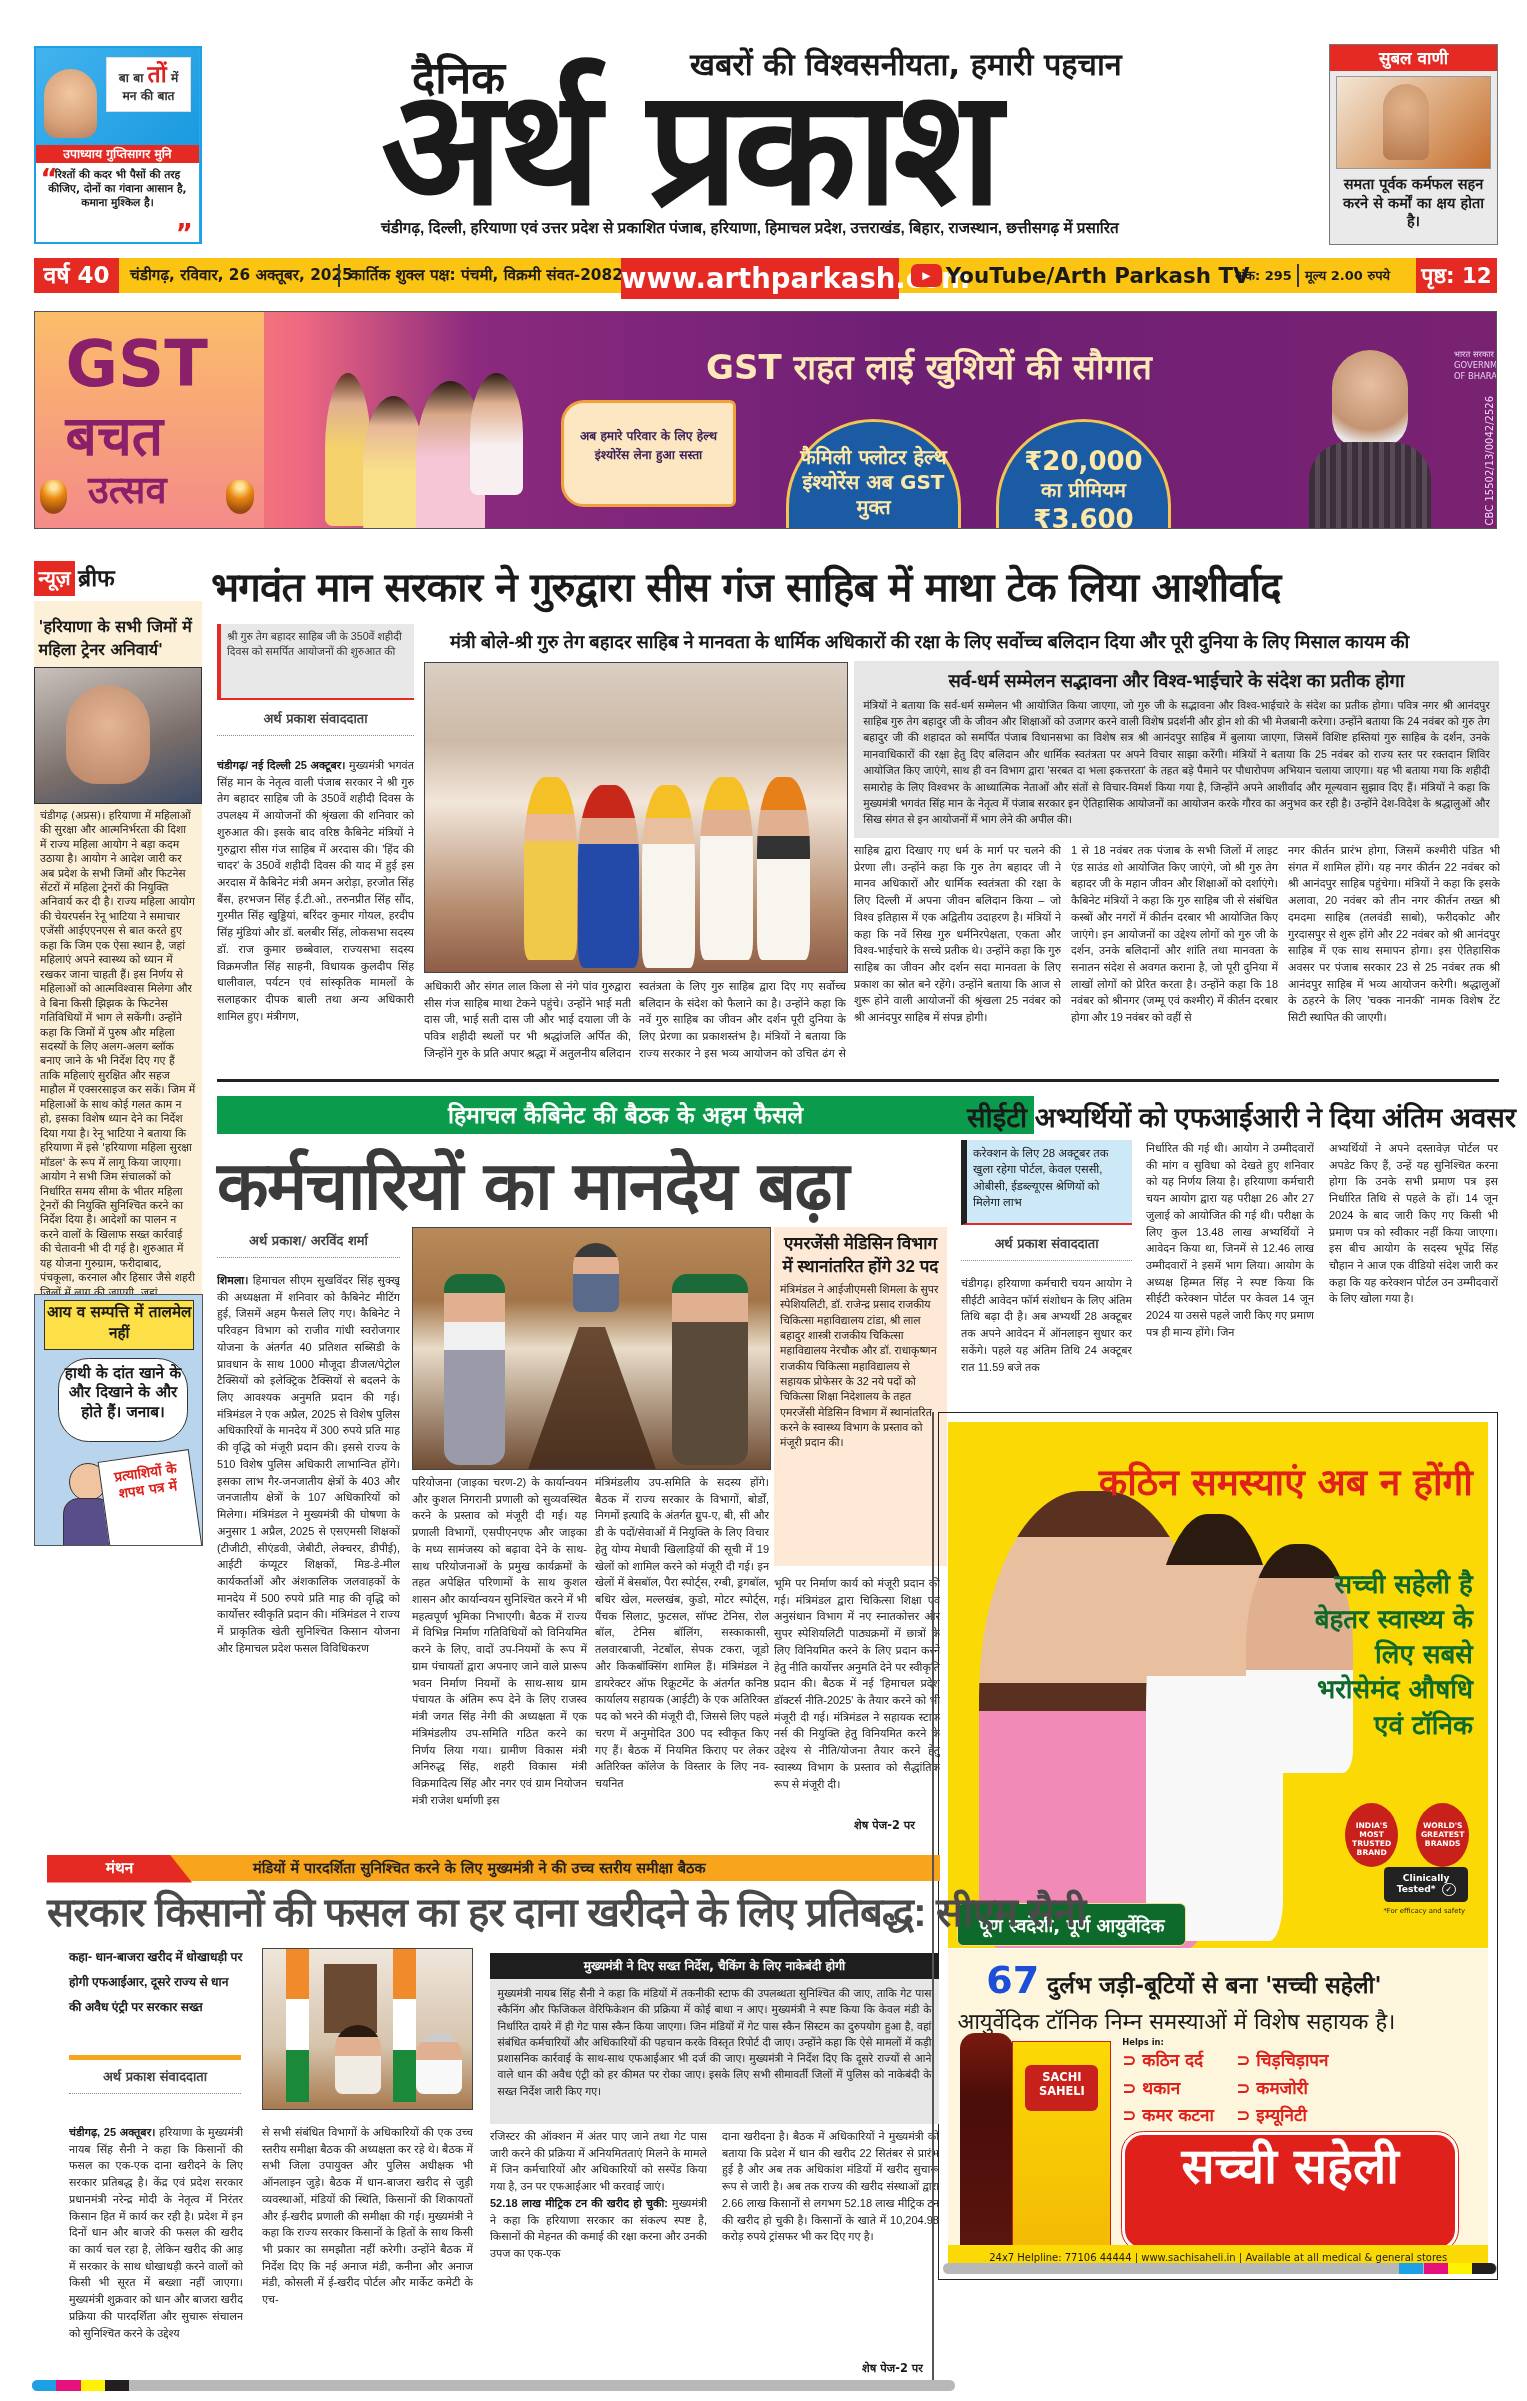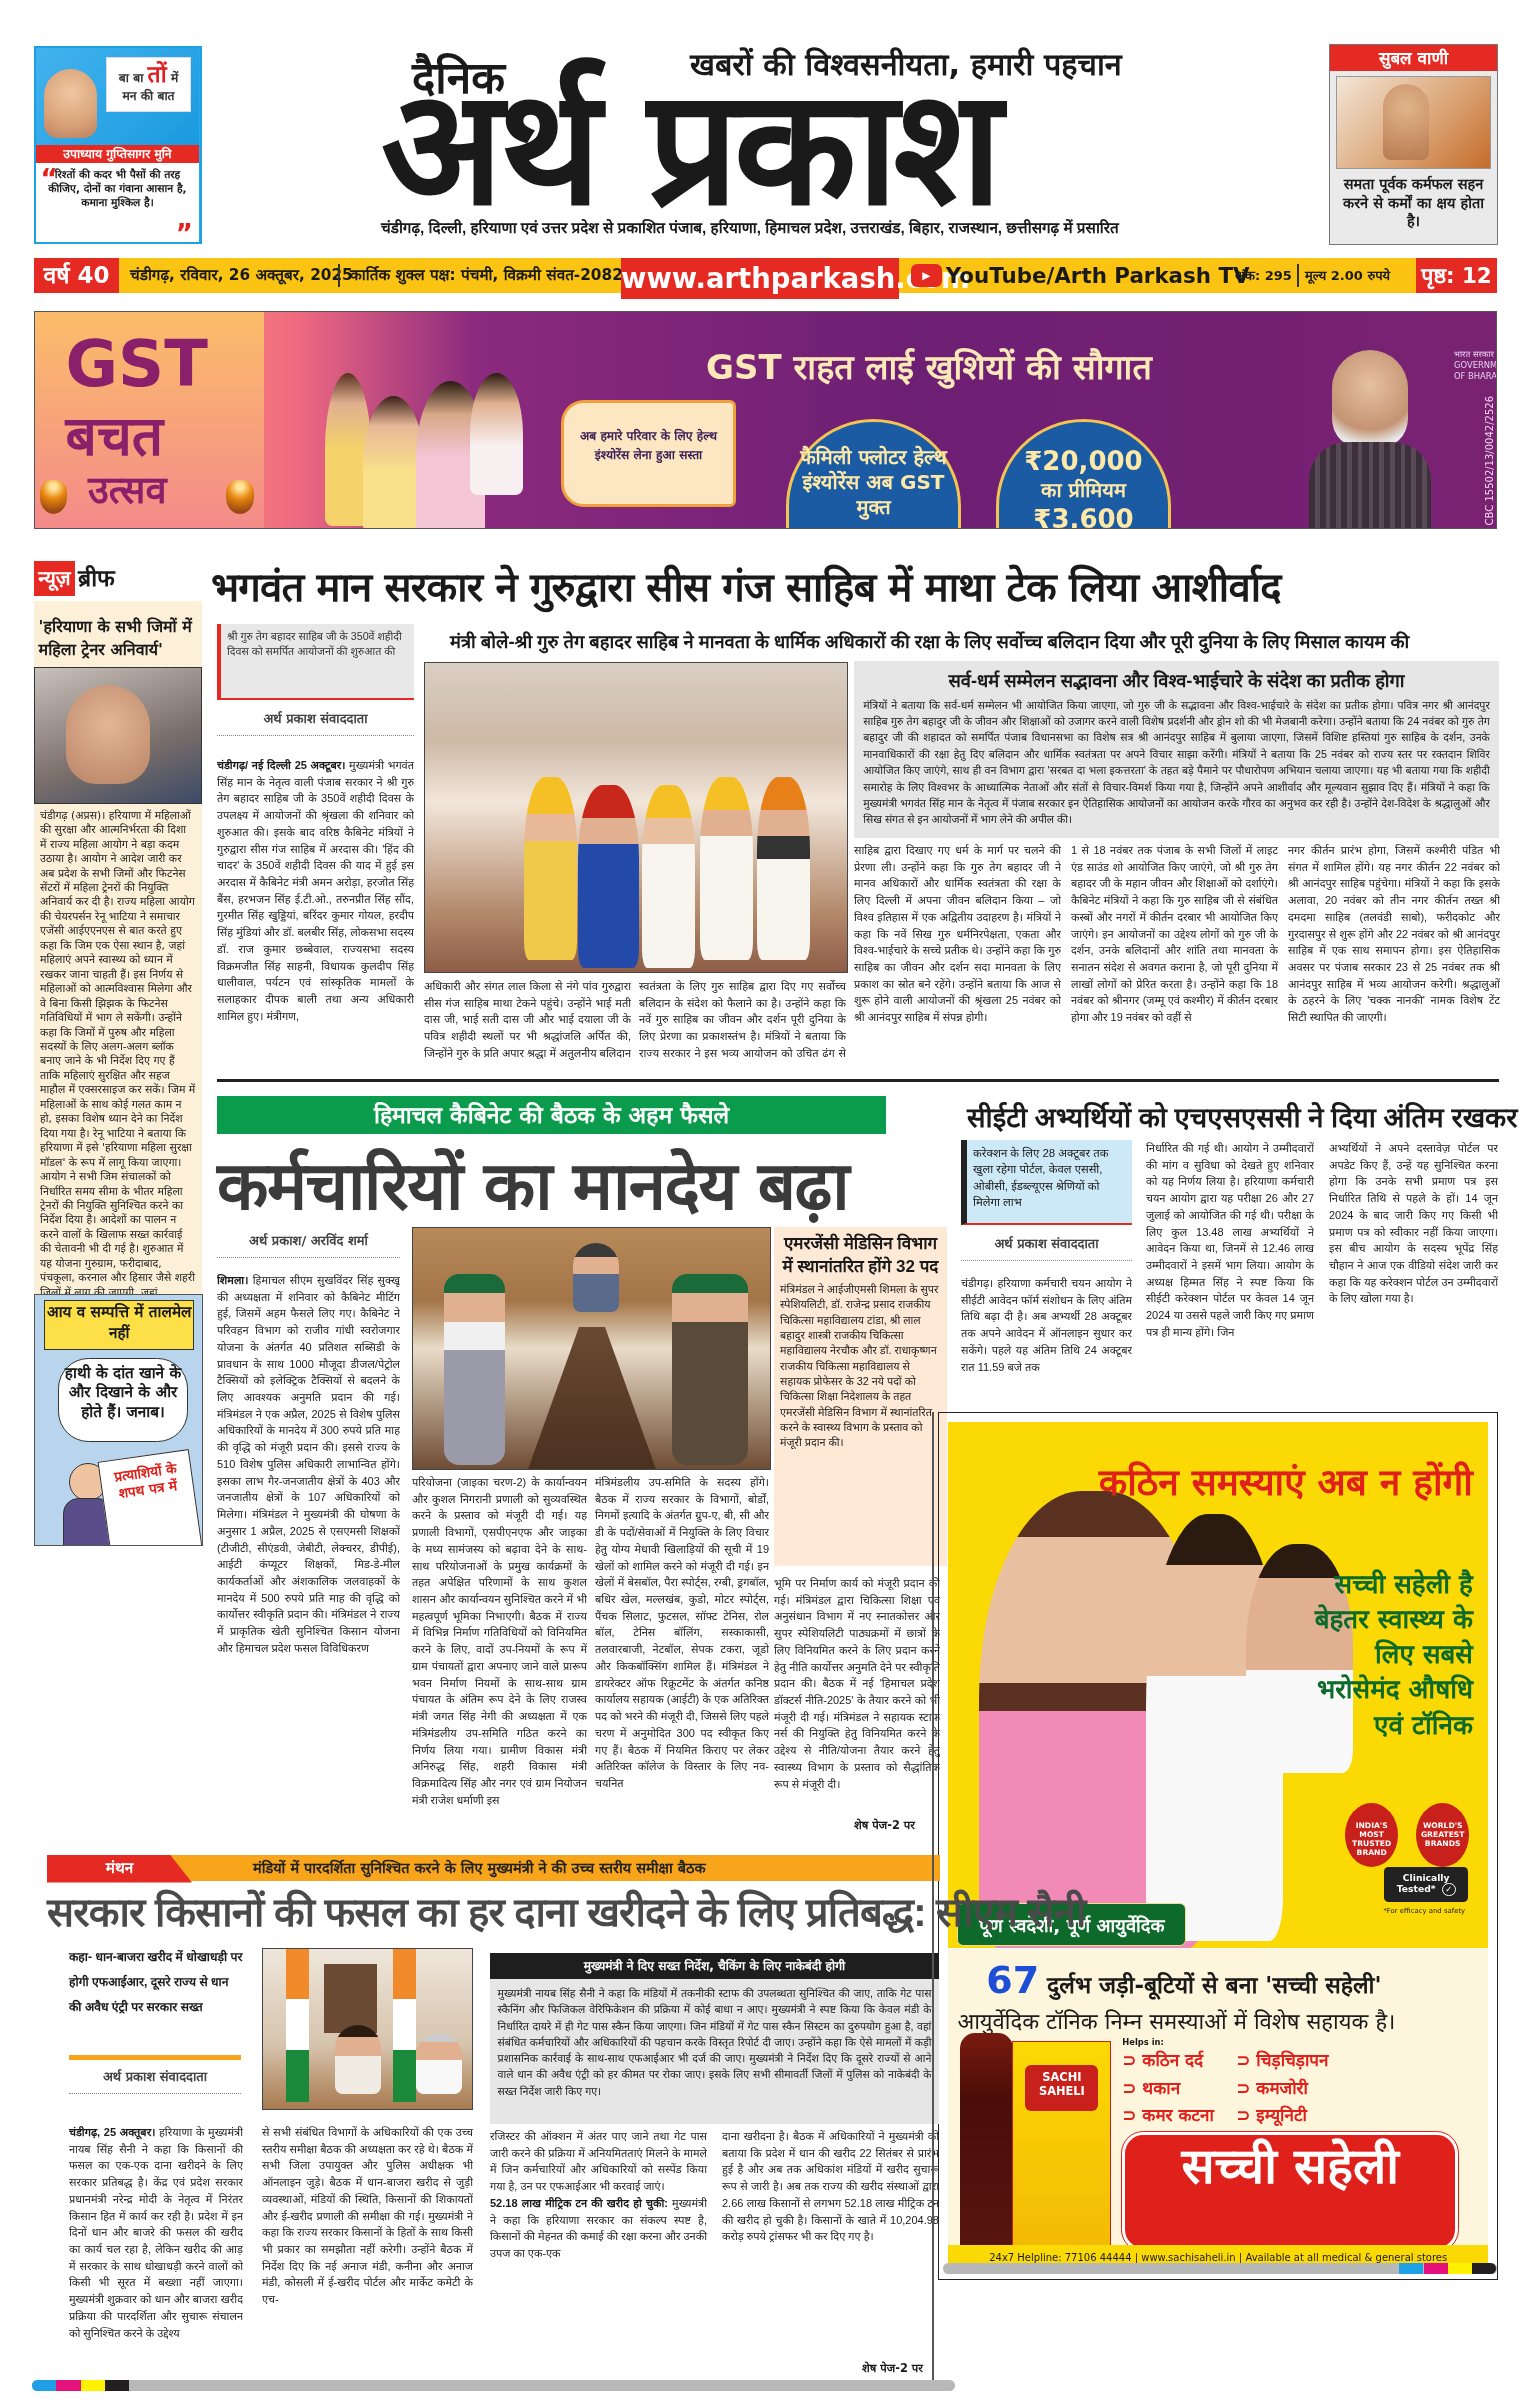--- a/index.html
+++ b/index.html
@@ -73,21 +73,21 @@
 
   .lead-photo { left: 424px; top: 662px; width: 424px; height: 311px; border: 1.5px solid #444; background: linear-gradient(180deg,#d9cfc3 0%,#cdb9a6 25%,#f2e6da 45%,#b48b6d 80%,#8e5d47 100%); overflow: hidden; }
   .lead-photo .person { position: absolute; border-radius: 40% 40% 10% 10%; }
   .grey-box { left: 854px; top: 661px; width: 645px; height: 177px; background: #e6e6e6; padding: 6.1px 9.2px; }
   .grey-box .hd { font-size: 18.3px; font-weight: bold; text-align: center; margin-bottom: 4.6px; }
   .grey-box .tx { font-size: 10.7px; line-height: 1.53; text-align: justify; }
 
   .rule { background: #222; height: 3.1px; }
 
   
-  .green-banner { left: 217px; top: 1096px; width: 669px; height: 38px; background: #0a9b4c; color: #fff; font-size: 23px; font-weight: bold; text-align: center; line-height: 38px; }
+  .green-banner { left: 217px; top: 1096px; width: 817px; height: 38px; background: #0a9b4c; color: #fff; font-size: 23px; font-weight: bold; text-align: center; line-height: 38px; }
   .big-head { left: 217px; top: 1137px; font-size: 67px; font-weight: 900; color: #3b3b3b; white-space: nowrap; letter-spacing: -1.5px; }
   .cab-photo { left: 412px; top: 1227px; width: 359px; height: 243px; border: 1.5px solid #444; background: linear-gradient(180deg,#b98a59 0%,#a37447 30%,#e8dcc8 50%,#6f4c34 100%); overflow: hidden; }
   .em-box { left: 774px; top: 1227px; width: 173px; height: 339px; background: #fde9d6; padding: 6.1px; }
   .em-box .hd { font-size: 17px; font-weight: bold; text-align: center; line-height: 1.35; }
   .em-box .tx { font-size: 10.8px; line-height: 1.42; margin-top: 3.1px; }
 
   
   .cet-head { left: 967px; top: 1098px; font-size: 27.5px; font-weight: bold; white-space: nowrap; }
   .blue-callout { left: 961px; top: 1140px; width: 171px; height: 85px; background: #cde9f8; border-left: 6.1px solid #222; border-bottom: 2.3px solid #e52a24; font-size: 11.4px; line-height: 1.45; padding: 4.6px 6.1px; }
 
@@ -278,21 +278,21 @@
 </div>
 <div class="abs em-box cond">
   <div class="hd">एमरजेंसी मेडिसिन विभाग में स्थानांतरित होंगे 32 पद</div>
   <div class="tx">मंत्रिमंडल ने आईजीएमसी शिमला के सुपर स्पेशियलिटी, डॉ. राजेन्द्र प्रसाद राजकीय चिकित्सा महाविद्यालय टांडा, श्री लाल बहादुर शास्त्री राजकीय चिकित्सा महाविद्यालय नेरचौक और डॉ. राधाकृष्णन राजकीय चिकित्सा महाविद्यालय से सहायक प्रोफेसर के 32 नये पदों को चिकित्सा शिक्षा निदेशालय के तहत एमरजेंसी मेडिसिन विभाग में स्थानांतरित करने के स्वास्थ्य विभाग के प्रस्ताव को मंजूरी प्रदान की।</div>
 </div>
 <div class="abs col-text cond" style="left:412px;top:1474px;width:175px;height:360px;overflow:hidden;">परियोजना (जाइका चरण-2) के कार्यान्वयन और कुशल निगरानी प्रणाली को सुव्यवस्थित करने के प्रस्ताव को मंजूरी दी गई। यह प्रणाली विभागों, एसपीएनएफ और जाइका के मध्य सामंजस्य को बढ़ावा देने के साथ-साथ परियोजनाओं के प्रमुख कार्यक्रमों के तहत अपेक्षित परिणामों के साथ कुशल शासन और कार्यान्वयन सुनिश्चित करने में भी महत्वपूर्ण भूमिका निभाएगी। बैठक में राज्य में विभिन्न निर्माण गतिविधियों को विनियमित करने के लिए, वादों उप-नियमों के रूप में ग्राम पंचायतों द्वारा अपनाए जाने वाले प्रारूप भवन निर्माण नियमों के साथ-साथ ग्राम पंचायत के अंतिम रूप देने के लिए राजस्व मंत्री जगत सिंह नेगी की अध्यक्षता में एक मंत्रिमंडलीय उप-समिति गठित करने का निर्णय लिया गया। ग्रामीण विकास मंत्री अनिरुद्ध सिंह, शहरी विकास मंत्री विक्रमादित्य सिंह और नगर एवं ग्राम नियोजन मंत्री राजेश धर्माणी इस</div>
 <div class="abs col-text cond" style="left:595px;top:1474px;width:174px;height:360px;overflow:hidden;">मंत्रिमंडलीय उप-समिति के सदस्य होंगे। बैठक में राज्य सरकार के विभागों, बोर्डों, निगमों इत्यादि के अंतर्गत ग्रुप-ए, बी, सी और डी के पदों/सेवाओं में नियुक्ति के लिए विचार हेतु योग्य मेधावी खिलाड़ियों की सूची में 19 खेलों को शामिल करने को मंजूरी दी गई। इन खेलों में बेसबॉल, पैरा स्पोर्ट्स, रग्बी, ड्रगबॉल, बधिर खेल, मल्लखंब, कुडो, मोटर स्पोर्ट्स, पैंचक सिलाट, फुटसल, सॉफ्ट टेनिस, रोल बॉल, टेनिस बॉलिंग, सस्काकासी, तलवारबाजी, नेटबॉल, सेपक टकरा, जूडो और किकबॉक्सिंग शामिल हैं। मंत्रिमंडल ने डायरेक्टर ऑफ रिक्रूटमेंट के अंतर्गत कनिष्ठ कार्यालय सहायक (आईटी) के एक अतिरिक्त पद को भरने की मंजूरी दी, जिससे लिए पहले चरण में अनुमोदित 300 पद स्वीकृत किए गए हैं। बैठक में नियमित किराए पर लेकर अतिरिक्त कॉलेज के विस्तार के लिए नव-चयनित</div>
 <div class="abs col-text cond" style="left:774px;top:1575px;width:166px;height:238px;overflow:hidden;">भूमि पर निर्माण कार्य को मंजूरी प्रदान की गई। मंत्रिमंडल द्वारा चिकित्सा शिक्षा एवं अनुसंधान विभाग में नए स्नातकोत्तर और सुपर स्पेशियलिटी पाठ्यक्रमों में छात्रों के लिए विनियमित करने के लिए प्रदान करने हेतु नीति कार्योत्तर अनुमति देने पर स्वीकृति प्रदान की। बैठक में नई 'हिमाचल प्रदेश डॉक्टर्स नीति-2025' के तैयार करने को भी मंजूरी दी गई। मंत्रिमंडल ने सहायक स्टाफ नर्स की नियुक्ति हेतु विनियमित करने के उद्देश्य से नीति/योजना तैयार करने हेतु स्वास्थ्य विभाग के प्रस्ताव को सैद्धांतिक रूप से मंजूरी दी।</div>
 <div class="abs" style="left:854px;top:1817px;font-size:11.4px;font-weight:bold;">शेष पेज-2 पर</div>
 
-<div class="abs cet-head cond">सीईटी अभ्यर्थियों को एचएसएससी ने दिया अंतिम रखकर</div>
+<div class="abs cet-head cond">सीईटी अभ्यर्थियों को एफआईआरी ने दिया अंतिम अवसर</div>
 <div class="abs blue-callout cond">करेक्शन के लिए 28 अक्टूबर तक खुला रहेगा पोर्टल, केवल एससी, ओबीसी, ईडब्ल्यूएस श्रेणियों को मिलेगा लाभ</div>
 <div class="abs" style="left:961px;top:1234px;width:171px;">
   <div class="byline">अर्थ प्रकाश संवाददाता</div>
 </div>
 <div class="abs col-text cond" style="left:961px;top:1275px;width:171px;height:128px;overflow:hidden;">चंडीगढ़। हरियाणा कर्मचारी चयन आयोग ने सीईटी आवेदन फॉर्म संशोधन के लिए अंतिम तिथि बढ़ा दी है। अब अभ्यर्थी 28 अक्टूबर तक अपने आवेदन में ऑनलाइन सुधार कर सकेंगे। पहले यह अंतिम तिथि 24 अक्टूबर रात 11.59 बजे तक</div>
 <div class="abs col-text cond" style="left:1146px;top:1140px;width:168px;height:264px;overflow:hidden;">निर्धारित की गई थी। आयोग ने उम्मीदवारों की मांग व सुविधा को देखते हुए शनिवार को यह निर्णय लिया है। हरियाणा कर्मचारी चयन आयोग द्वारा यह परीक्षा 26 और 27 जुलाई को आयोजित की गई थी। परीक्षा के लिए कुल 13.48 लाख अभ्यर्थियों ने आवेदन किया था, जिनमें से 12.46 लाख उम्मीदवारों ने इसमें भाग लिया। आयोग के अध्यक्ष हिम्मत सिंह ने स्पष्ट किया कि सीईटी करेक्शन पोर्टल पर केवल 14 जून 2024 या उससे पहले जारी किए गए प्रमाण पत्र ही मान्य होंगे। जिन</div>
 <div class="abs col-text cond" style="left:1329px;top:1140px;width:169px;height:264px;overflow:hidden;">अभ्यर्थियों ने अपने दस्तावेज़ पोर्टल पर अपडेट किए हैं, उन्हें यह सुनिश्चित करना होगा कि उनके सभी प्रमाण पत्र इस निर्धारित तिथि से पहले के हों। 14 जून 2024 के बाद जारी किए गए किसी भी प्रमाण पत्र को स्वीकार नहीं किया जाएगा। इस बीच आयोग के सदस्य भूपेंद्र सिंह चौहान ने आज एक वीडियो संदेश जारी कर कहा कि यह करेक्शन पोर्टल उन उम्मीदवारों के लिए खोला गया है।</div>
 
 <div class="abs ss-ad">
   <div class="ss-top">

